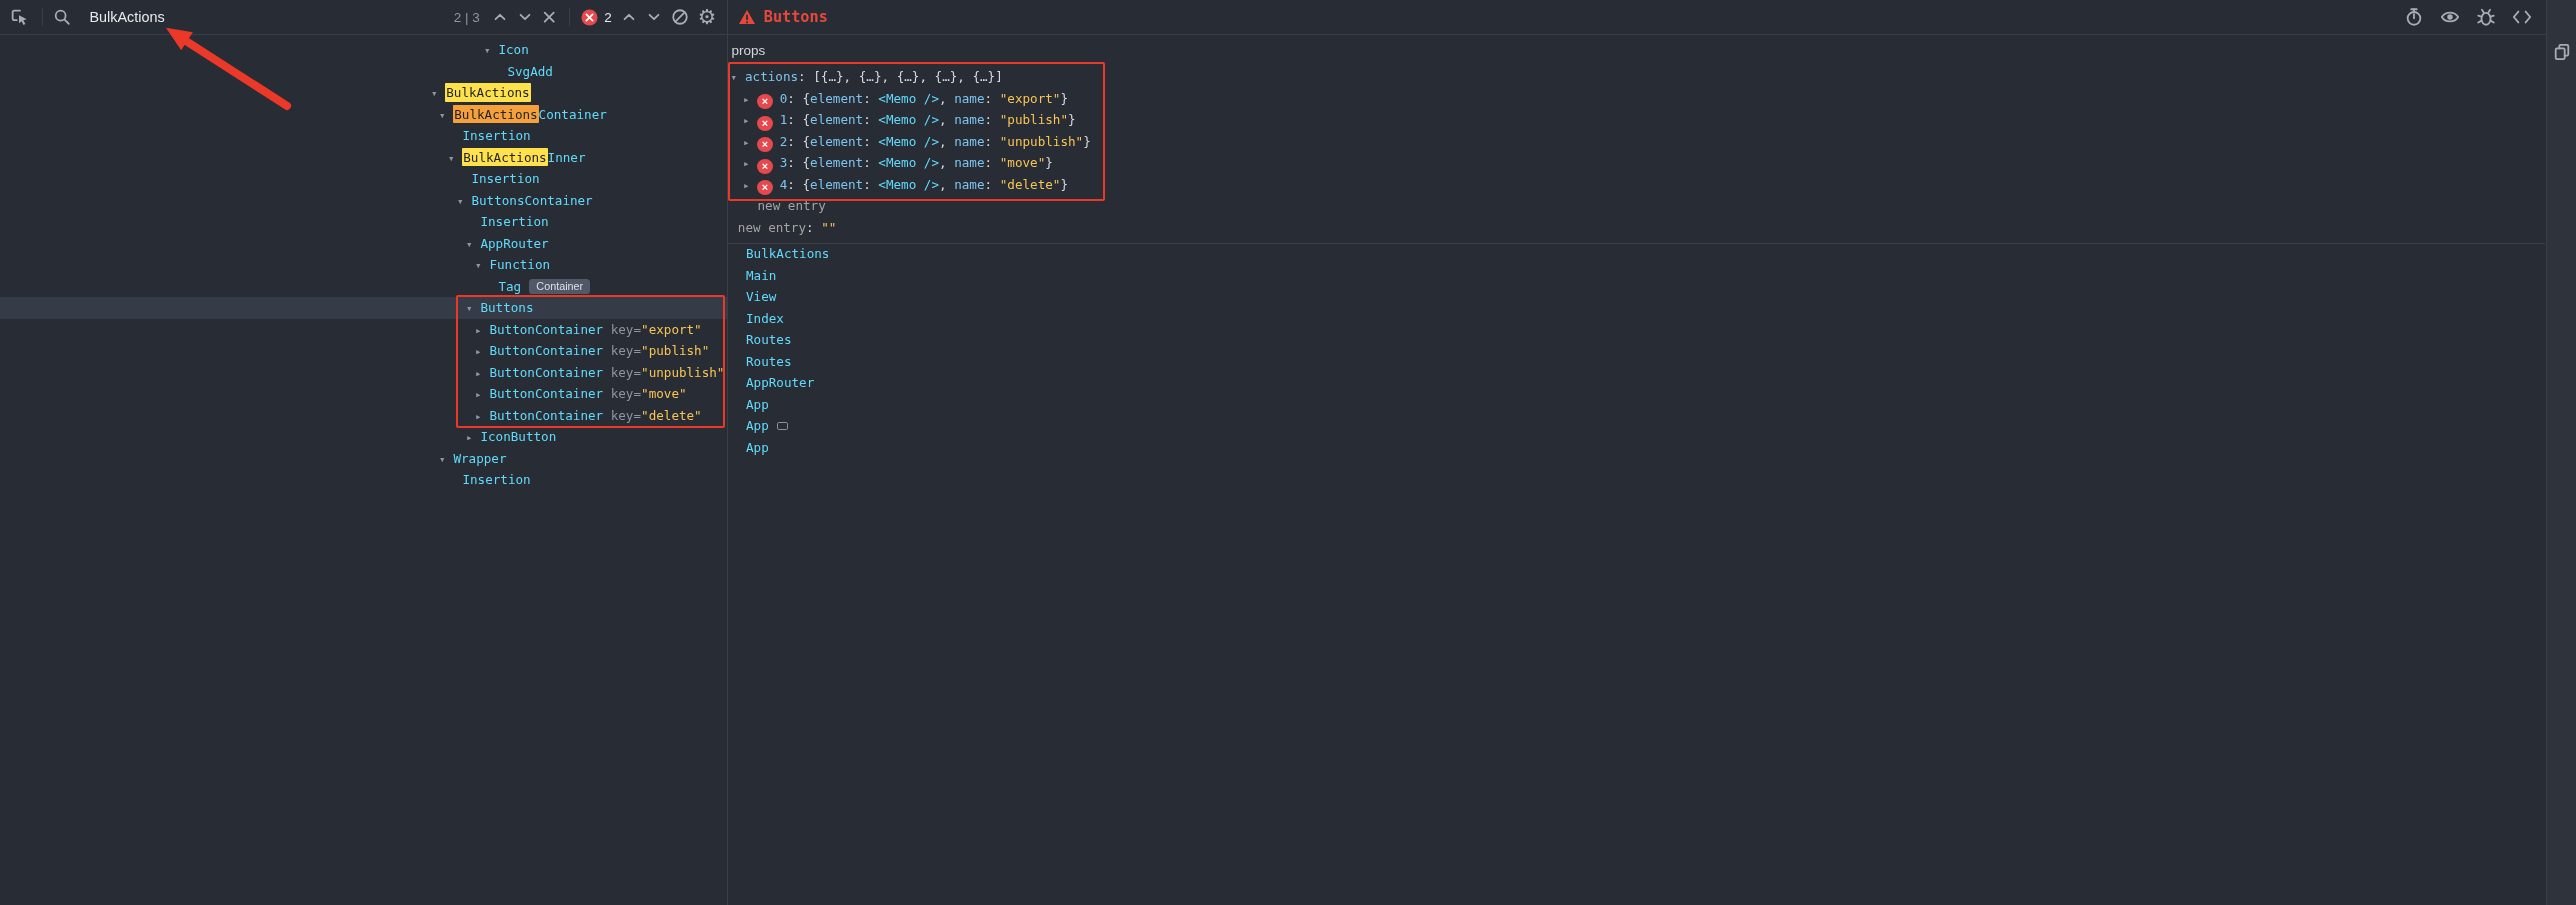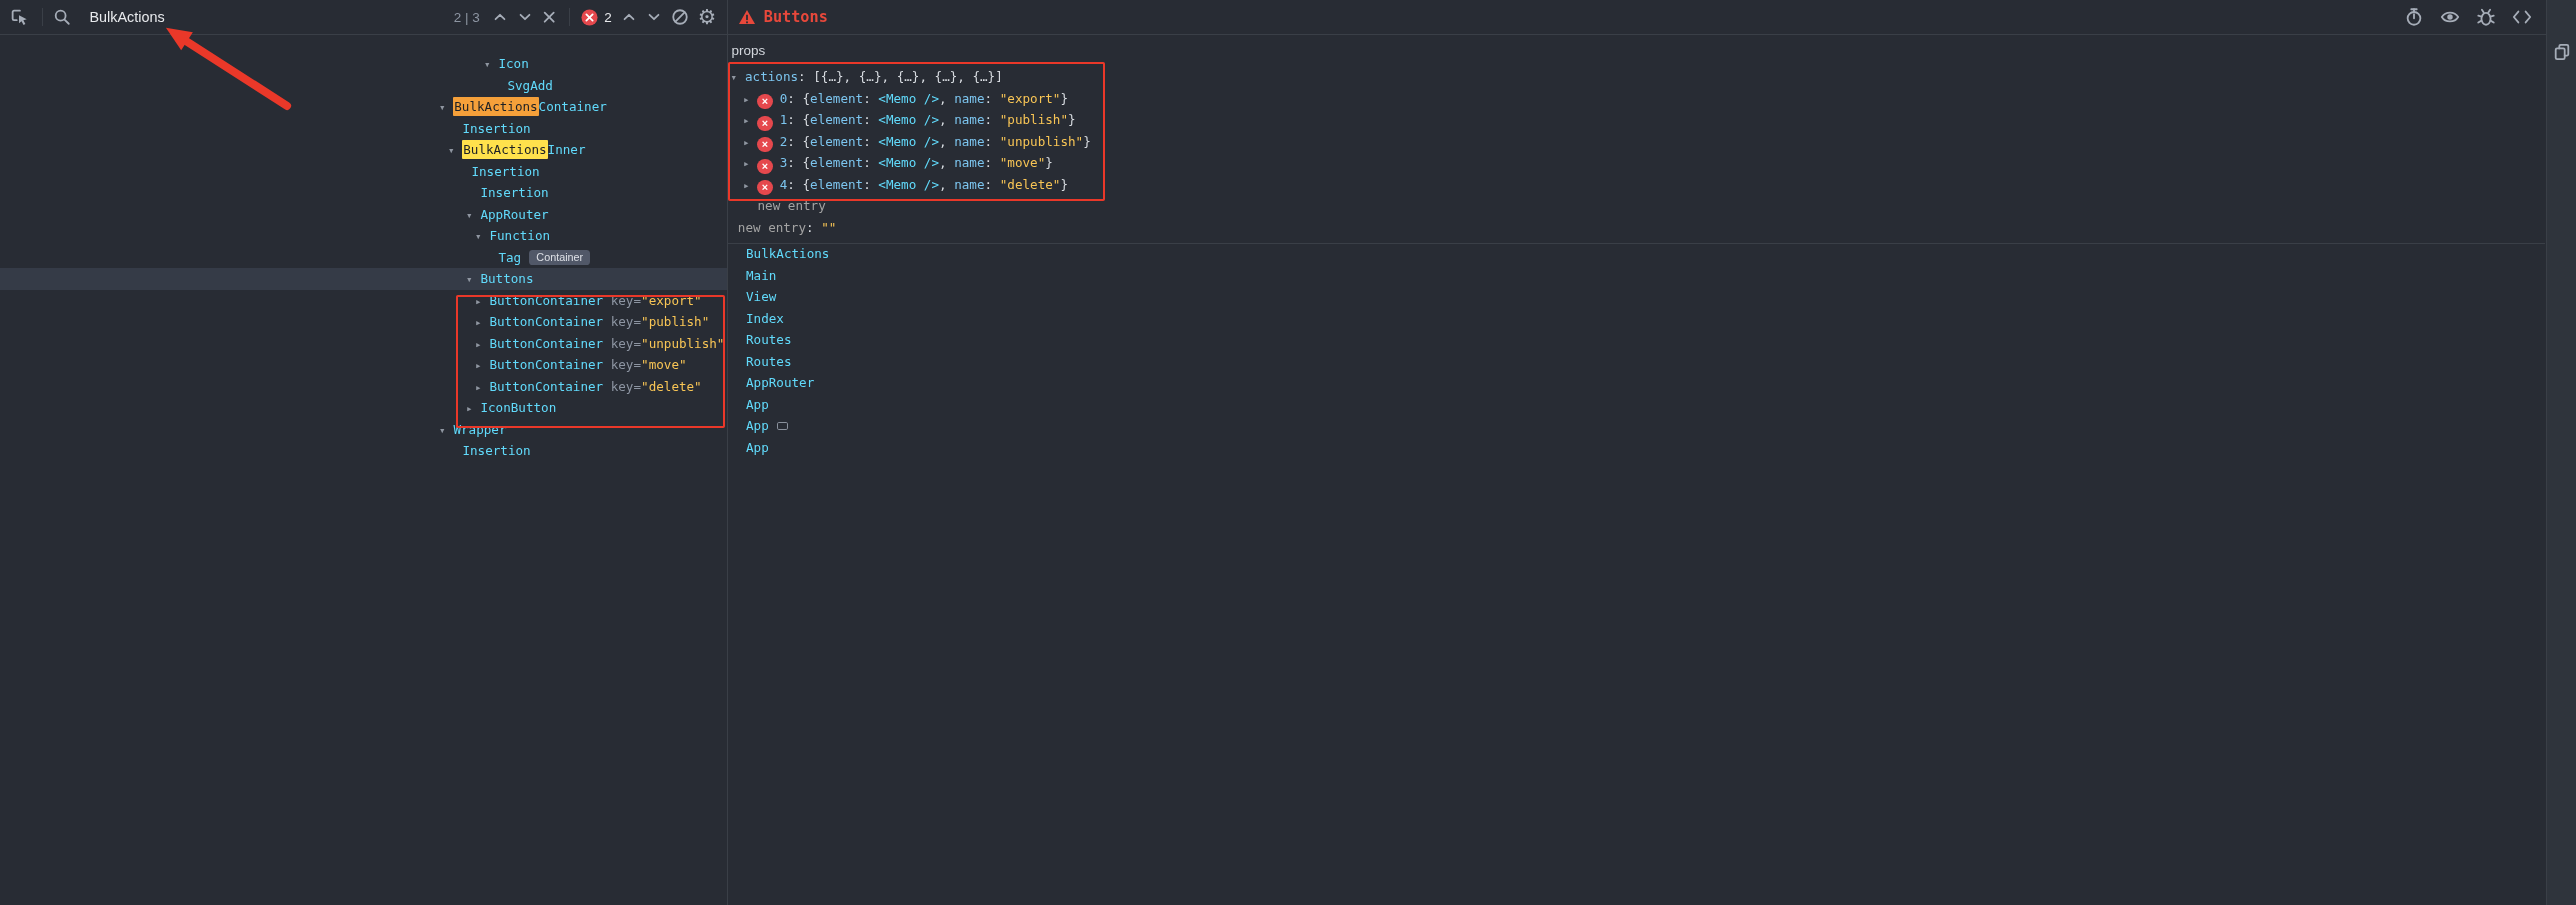--- a/index.html
+++ b/index.html
@@ -24,21 +24,21 @@
 .search-input{background:transparent;border:none;outline:none;color:#e8eaed;font-size:14.4px;width:332px;margin-left:7.2px;font-family:"Liberation Sans","DejaVu Sans",sans-serif}
 .results{color:var(--dim);font-size:13.5px;margin-left:auto;margin-right:12.6px;white-space:pre}
 .err-count{color:#e8eaed;font-size:13.5px;margin-right:9px}
 .gear{font-size:20.6px;color:var(--icon);line-height:1;margin-right:1.8px}
 .panel-title{font-family:"DejaVu Sans Mono","Liberation Mono",monospace;font-size:15.2px;font-weight:700;color:var(--titlered);margin-left:8px}
 .tb-right .icon-btn{margin-right:0;margin-left:16px}
 .tb-right .spacer{margin-left:auto}
 
 
 .tree{position:absolute;left:0;top:36px;width:727px;bottom:4px;overflow:hidden;
-  font-family:"DejaVu Sans Mono","Liberation Mono",monospace;font-size:12.6px;padding-top:17px}
+  font-family:"DejaVu Sans Mono","Liberation Mono",monospace;font-size:12.6px;padding-top:3px}
 .trow{height:21.5px;line-height:21.5px;white-space:pre;cursor:default}
 .trow.sel{background:var(--sel)}
 .arrow{display:inline-block;width:14.4px;color:#8f96a1;font-size:10.8px}
 .cname{color:var(--blue)}
 .hlm{background:var(--match);color:#1d2025;padding:1.8px 0.9px;border-radius:0.9px}
 .hlc{background:var(--matchcur);color:#1d2025;padding:1.8px 0.9px;border-radius:0.9px}
 .kname{color:var(--dim)}
 .kval{color:var(--str)}
 .badge{display:inline-block;background:var(--badgebg);color:#dde0e6;font-family:"Liberation Sans","DejaVu Sans",sans-serif;font-size:10.8px;line-height:15.2px;padding:0 7.2px;border-radius:3.6px;margin-left:8px;vertical-align:0.9px}
 
@@ -172,24 +172,26 @@
           <polyline points="7,5 2,11 7,17"></polyline>
             <polyline points="15,5 20,11 15,17"></polyline>
         </svg>
       </span>
     </div>
   </div>
 
   <div class="tree">
       <div class="trow" style="padding-left: 484px;"><span class="arrow">▾</span><span class="cname">Icon</span></div>
       <div class="trow" style="padding-left: 493px;"><span class="arrow"></span><span class="cname">SvgAdd</span></div>
+      <div class="trow" style="padding-left: 431px;"><span class="arrow">▾</span><span class="hlm">BulkActions</span></div>
       <div class="trow" style="padding-left: 439px;"><span class="arrow">▾</span><span class="hlc">BulkActions</span><span class="cname">Container</span></div>
       <div class="trow" style="padding-left: 448px;"><span class="arrow"></span><span class="cname">Insertion</span></div>
       <div class="trow" style="padding-left: 448px;"><span class="arrow">▾</span><span class="hlm">BulkActions</span><span class="cname">Inner</span></div>
       <div class="trow" style="padding-left: 457px;"><span class="arrow"></span><span class="cname">Insertion</span></div>
+      <div class="trow" style="padding-left: 457px;"><span class="arrow">▾</span><span class="cname">ButtonsContainer</span></div>
       <div class="trow" style="padding-left: 466px;"><span class="arrow"></span><span class="cname">Insertion</span></div>
       <div class="trow" style="padding-left: 466px;"><span class="arrow">▾</span><span class="cname">AppRouter</span></div>
       <div class="trow" style="padding-left: 475px;"><span class="arrow">▾</span><span class="cname">Function</span></div>
       <div class="trow" style="padding-left: 484px;"><span class="arrow"></span><span class="cname">Tag</span><span class="badge">Container</span></div>
       <div class="trow sel" style="padding-left: 466px;"><span class="arrow">▾</span><span class="cname">Buttons</span></div>
       <div class="trow" style="padding-left: 475px;"><span class="arrow">▸</span><span class="cname">ButtonContainer</span><span class="kname"> key=</span><span class="kval">"export"</span></div>
       <div class="trow" style="padding-left: 475px;"><span class="arrow">▸</span><span class="cname">ButtonContainer</span><span class="kname"> key=</span><span class="kval">"publish"</span></div>
       <div class="trow" style="padding-left: 475px;"><span class="arrow">▸</span><span class="cname">ButtonContainer</span><span class="kname"> key=</span><span class="kval">"unpublish"</span></div>
       <div class="trow" style="padding-left: 475px;"><span class="arrow">▸</span><span class="cname">ButtonContainer</span><span class="kname"> key=</span><span class="kval">"move"</span></div>
       <div class="trow" style="padding-left: 475px;"><span class="arrow">▸</span><span class="cname">ButtonContainer</span><span class="kname"> key=</span><span class="kval">"delete"</span></div>

